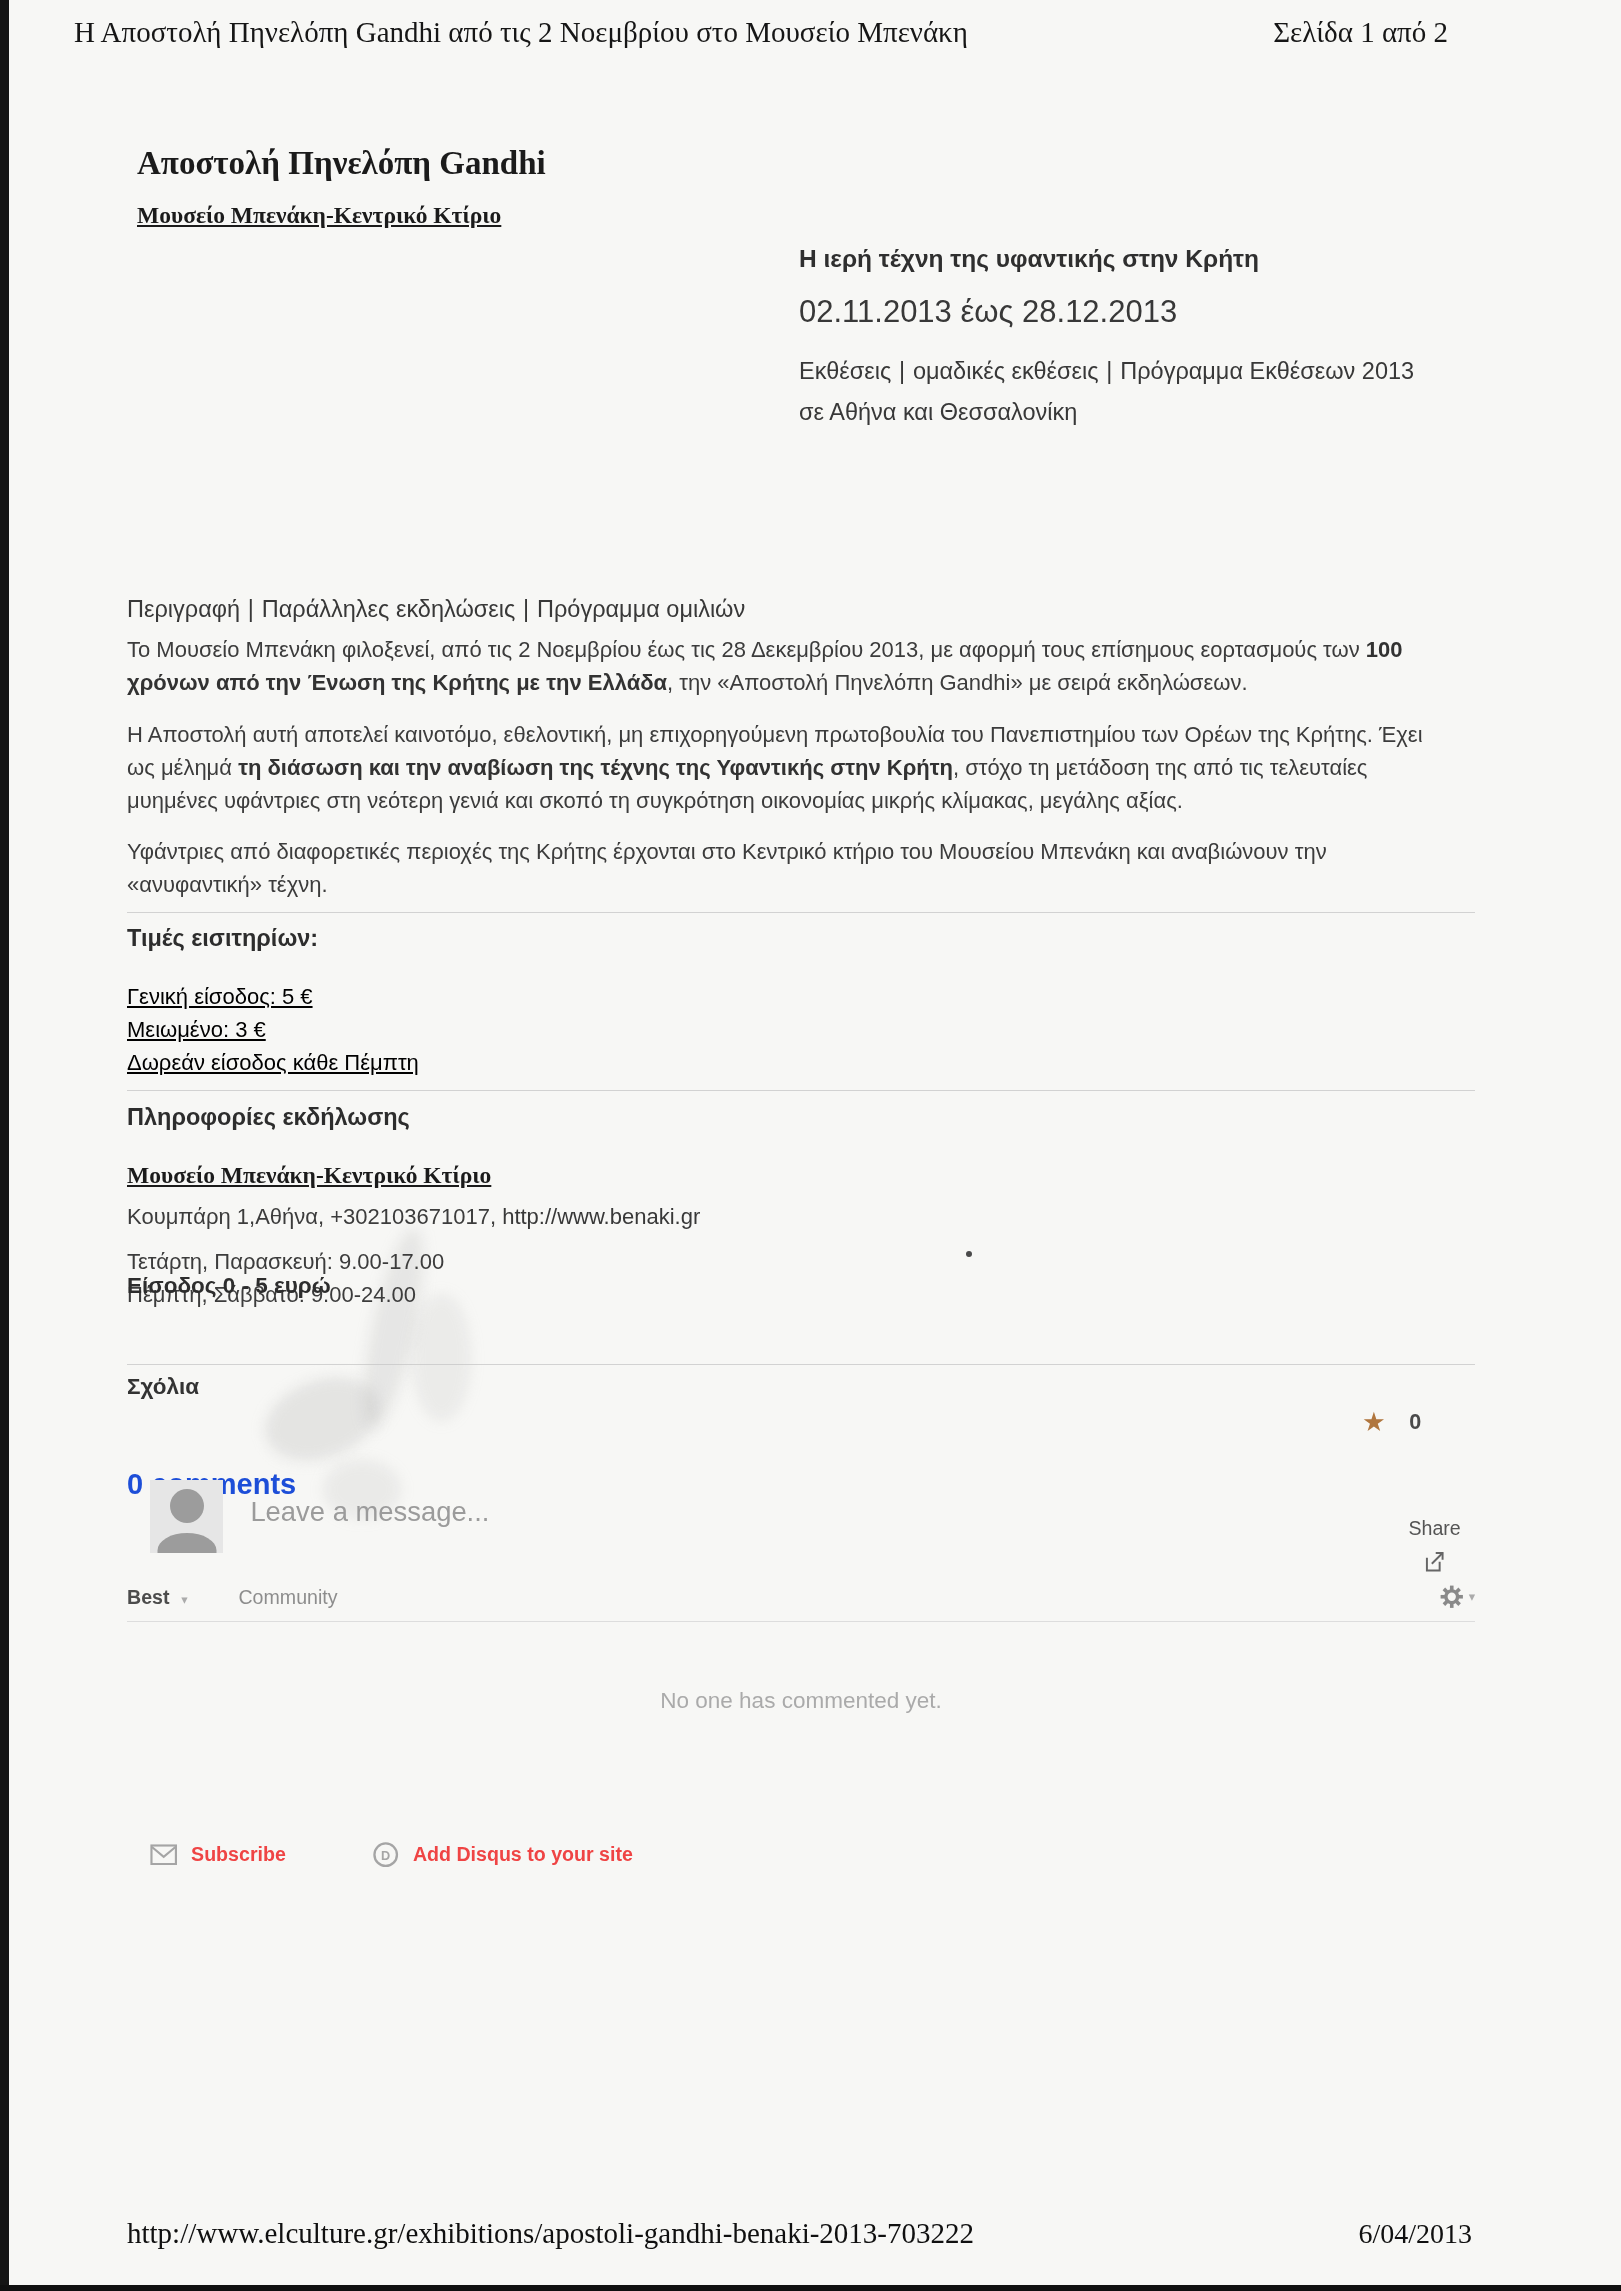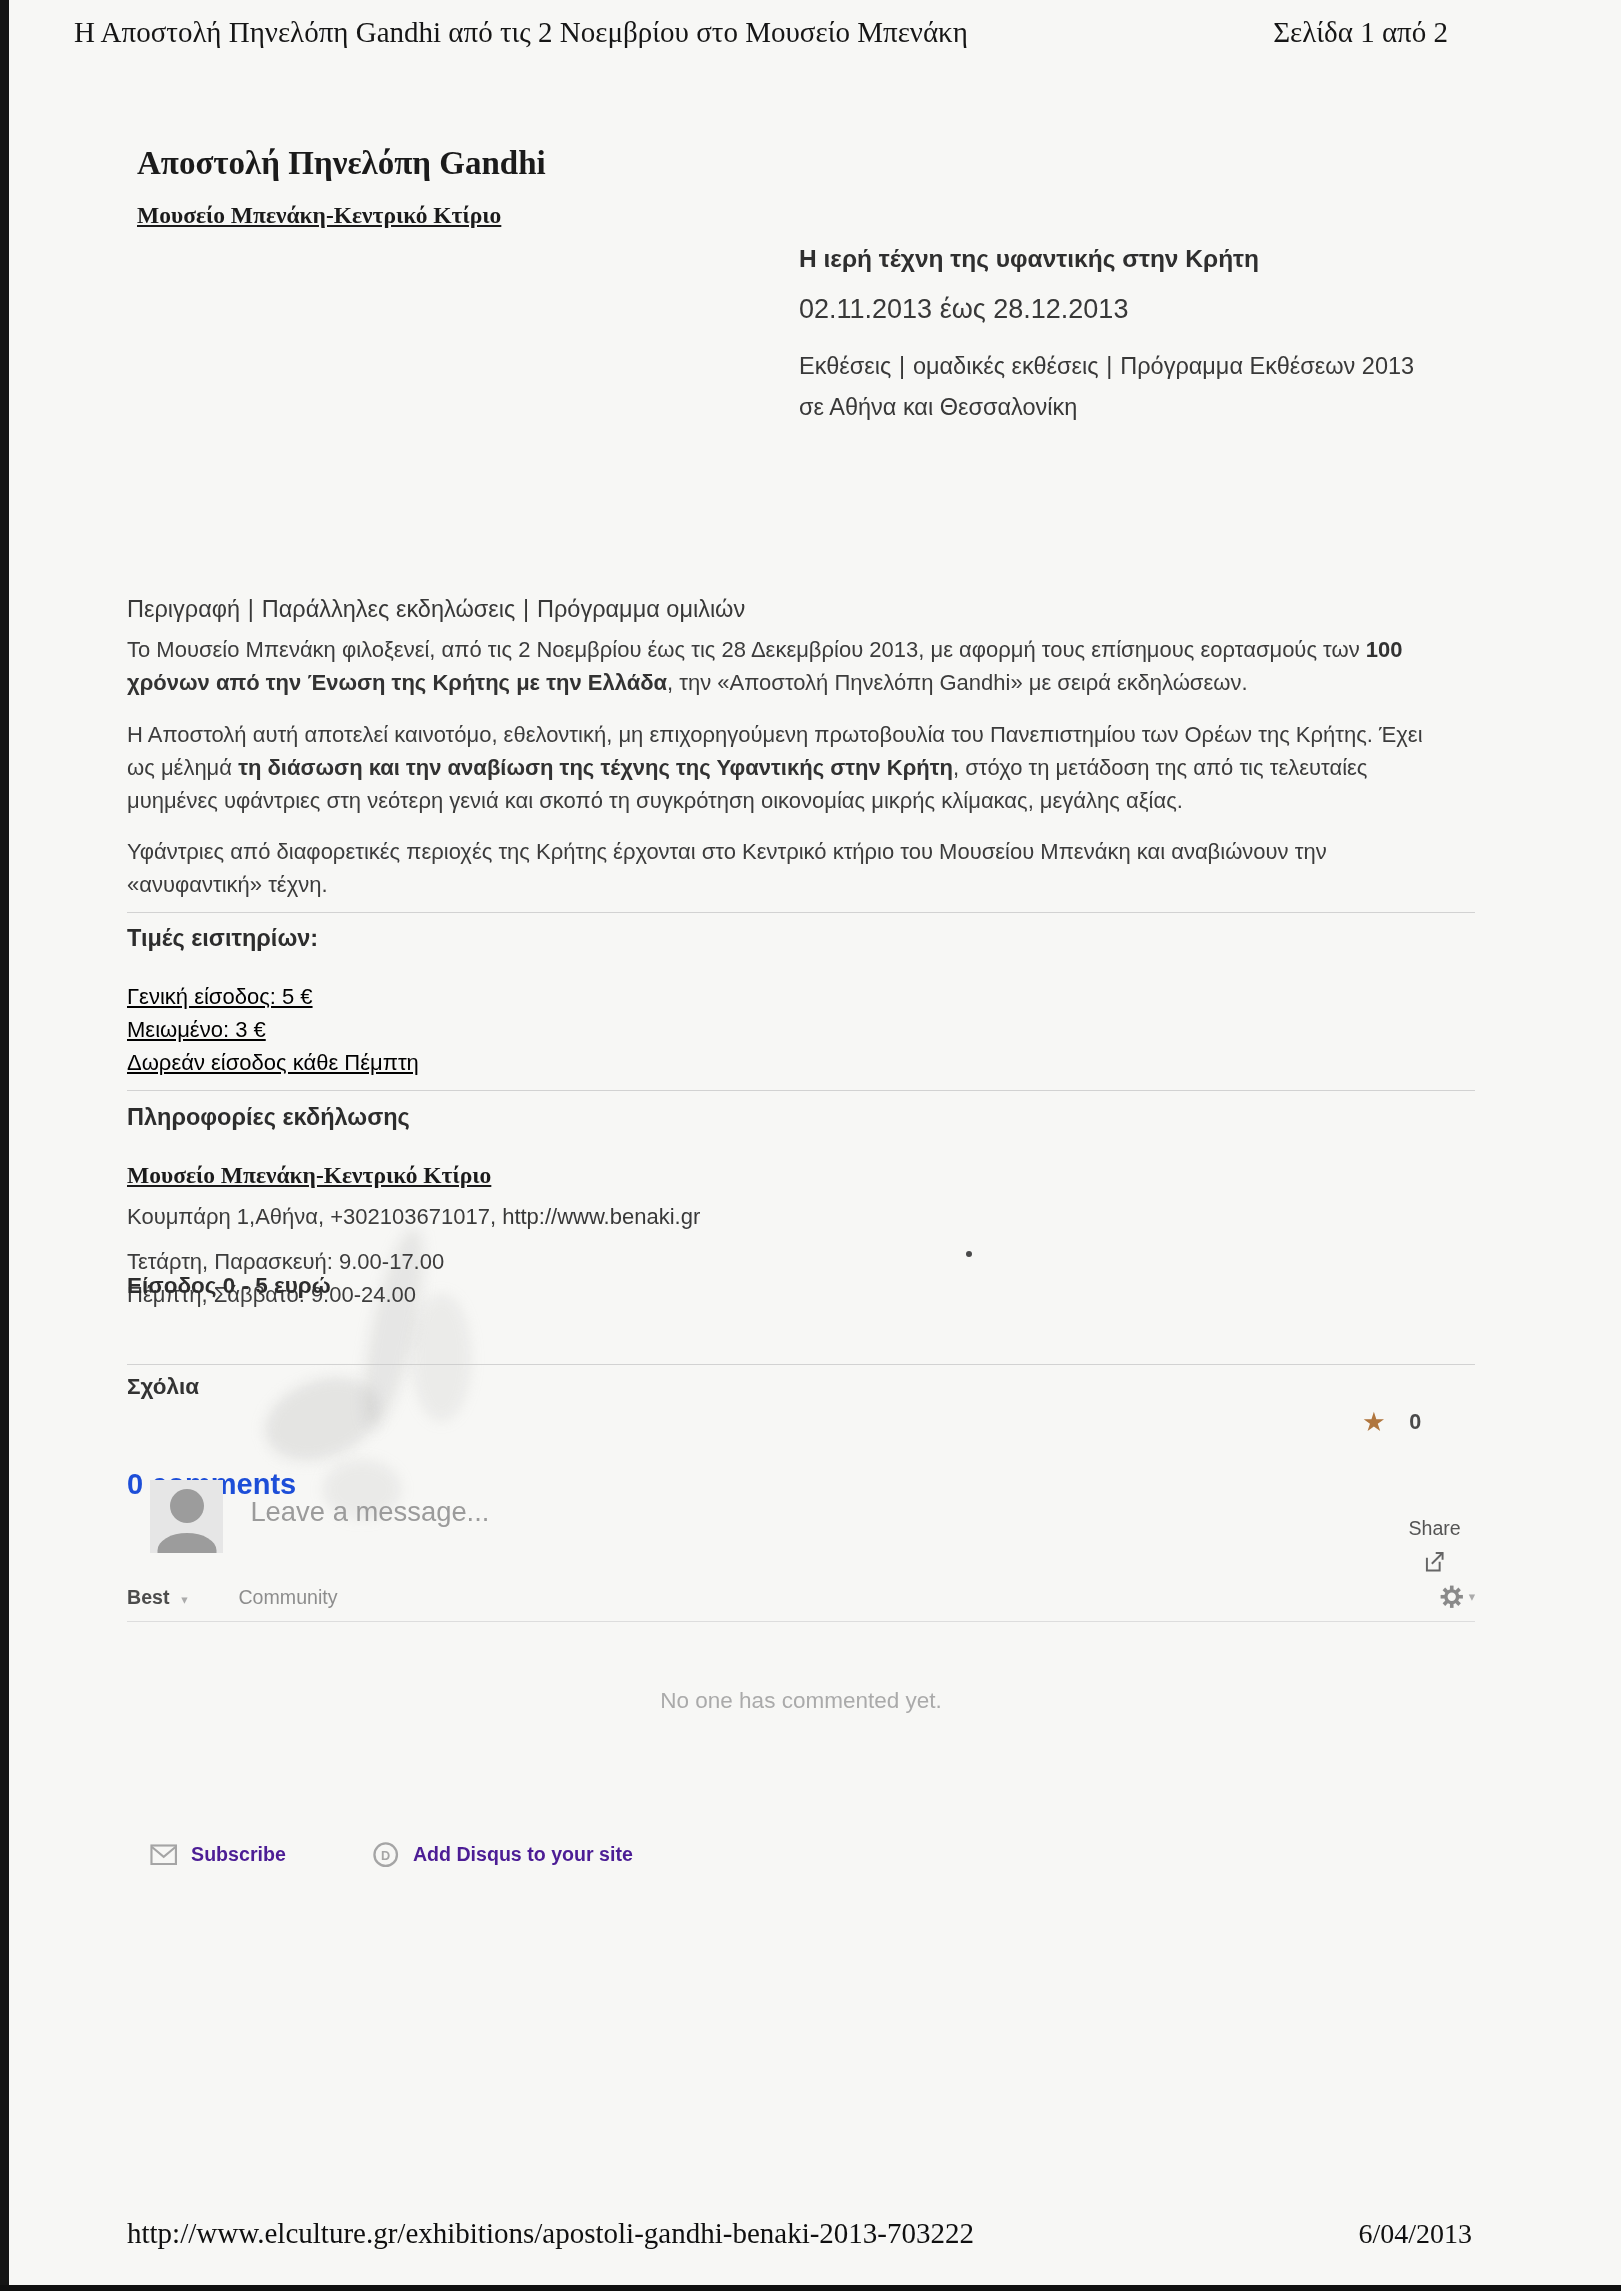--- a/index.html
+++ b/index.html
@@ -30,21 +30,21 @@
   .print-footer .url{font-size:29px;}
   .print-footer .date{font-size:28px;}
 
   
   .article-title{position:absolute;left:137px;top:145px;margin:0;font-size:33px;font-weight:700;color:#1b1b1b;}
   .venue-link-top{position:absolute;left:137px;top:202px;font-size:23.5px;font-weight:700;color:#1b1b1b;text-decoration:underline;cursor:pointer;}
 
   
   .exhibition{position:absolute;left:799px;top:245px;width:642px;}
   .ex-name{font-size:24.5px;font-weight:700;color:#2f2f2f;margin-bottom:20.6px;}
-  .ex-dates{font-size:27px;color:#383838;margin-bottom:21.6px;}
+  .ex-dates{font-size:31px;color:#383838;margin-bottom:21.6px;}
   .ex-links{font-size:23.5px;line-height:41px;color:#383838;}
   a.body-link{color:#383838;cursor:pointer;}
   .sep{color:#383838;padding:0 7.8px;}
 
   
   .tabs{position:absolute;left:127px;top:596px;font-size:23.5px;color:#383838;}
 
   
   .description{position:absolute;left:127px;top:633px;width:1315px;}
   .description p{margin:0 0 18.6px 0;font-size:22px;line-height:33px;color:#3c3c3c;}
@@ -82,21 +82,21 @@
   .tb-sort{font-size:19.6px;font-weight:700;color:#4c4c4c;cursor:pointer;}
   .caret{font-size:12.7px;color:#ababab;}
   .tb-community{font-size:19.6px;color:#8d8d8d;margin-left:39px;cursor:pointer;}
   .tb-right{margin-left:auto;display:flex;align-items:center;gap:9.8px;flex-direction:column;}
   .tb-share{font-size:19.6px;color:#555;cursor:pointer;}
   .tb-gear{margin-left:45px;display:flex;align-items:center;gap:3.9px;cursor:pointer;}
   .c-divider{position:absolute;left:127px;top:1621px;width:1348px;border-top:1px solid #ddd;}
 
   .c-empty{position:absolute;left:127px;top:1688px;width:1348px;text-align:center;font-size:22.5px;color:#aaa;}
 
-  .c-footer{position:absolute;left:150px;top:1841px;display:flex;align-items:center;color:#4c1d95;font-size:19.6px;font-weight:700;}
+  .c-footer{position:absolute;left:150px;top:1841px;display:flex;align-items:center;color:#ef4444;font-size:19.6px;font-weight:700;}
   .c-footer .lbl{margin-left:13.7px;cursor:pointer;}
   .c-footer .grp2{display:flex;align-items:center;margin-left:86px;}
   .icon-svg{display:block;}
 </style>
 </head>
 <body>
 
 <div class="page">
 
   <div class="edge-left"></div>

